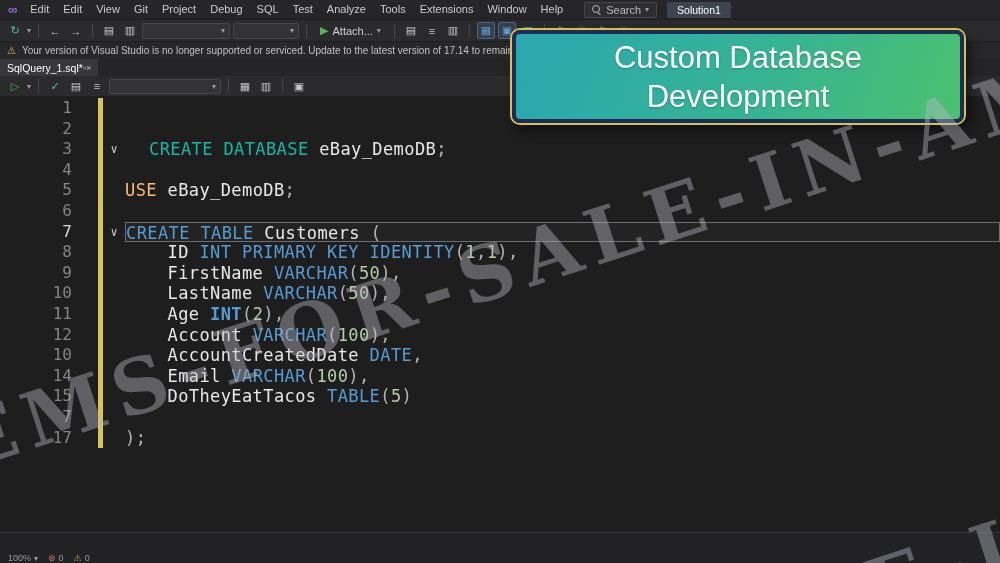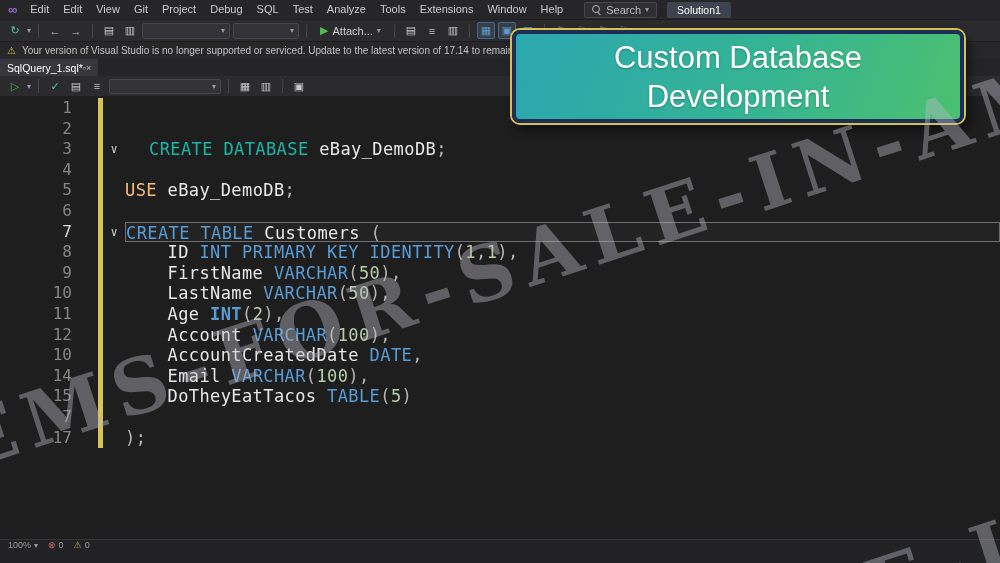--- a/index.html
+++ b/index.html
@@ -49,21 +49,21 @@
   .bp-margin { width:20px; flex:0 0 auto; }
   .line-num { width:52px; flex:0 0 auto; text-align:right; color:#858585; font-size:16px; }
   .ln-gap { width:26px; flex:0 0 auto; }
   .change-bar { width:5px; flex:0 0 auto; background:#d9c352; }
   .fold-margin { width:22px; flex:0 0 auto; text-align:center; color:#c8c8c8; font-size:12px; line-height:20.6px; }
   .code-text { flex:1 1 auto; white-space:pre; letter-spacing:0.4px; }
   .code-line.current .line-num { color:#d7d7d7; }
   .code-line.current .code-text { border:1px solid #6e6e6e; background:#232323; }
 
   
-  .statusbar { height:24px; background:#222225; border-top:1px solid #333338; display:flex; align-items:flex-start; gap:10px; padding:0 8px; font-size:9px; color:#9a9a9a; flex:0 0 auto; }
+  .statusbar { height:31px; background:#222225; border-top:1px solid #333338; display:flex; align-items:flex-end; gap:10px; padding:0 8px; font-size:9px; color:#9a9a9a; flex:0 0 auto; }
   .sb-group { display:flex; align-items:center; gap:3px; }
   .sb-err { color:#d16969; }
   .sb-warn { color:#ccb14a; }
 
   
   .callout { position:absolute; left:512px; top:30px; width:452px; height:93px; border-radius:8px;
     background:linear-gradient(110deg, #2ba7b0 0%, #35b493 55%, #4cc06f 100%);
     border:4px solid #1d2d55; box-shadow:0 0 0 2px #d3c24f, 5px 7px 12px rgba(0,0,0,0.55);
     z-index:40; display:flex; flex-direction:column; align-items:center; justify-content:center;
     color:#ffffff; font-size:31px; line-height:39px; text-shadow:0 1px 2px rgba(0,0,0,0.25); }

